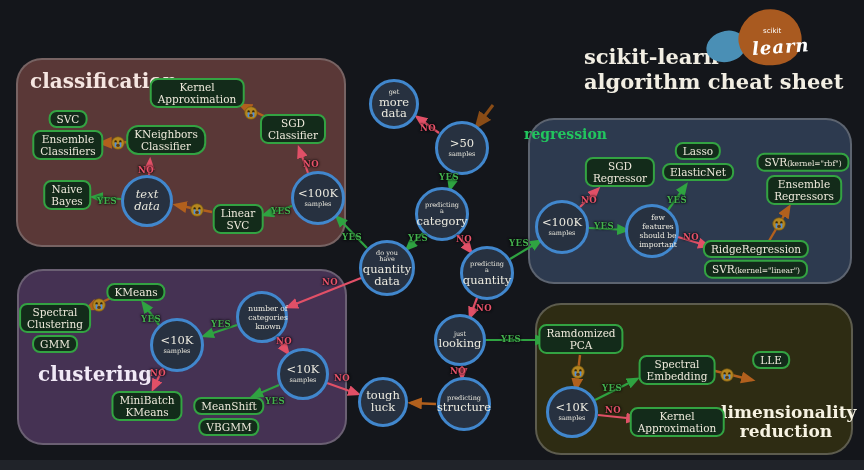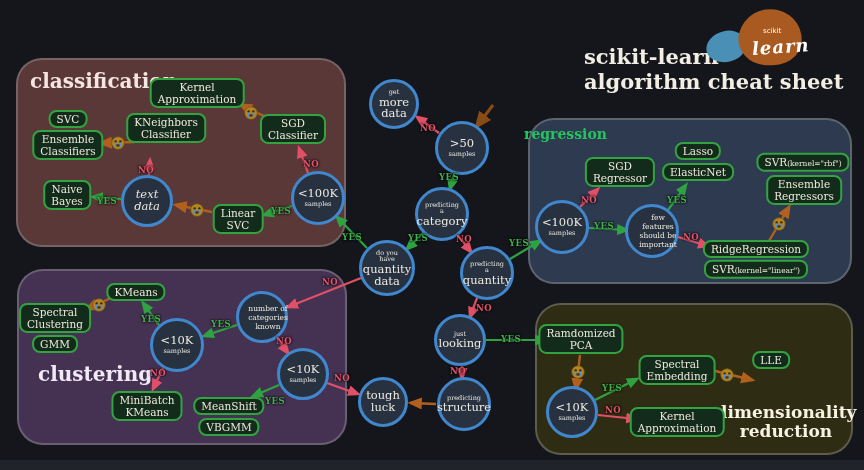--- a/index.html
+++ b/index.html
@@ -135,21 +135,21 @@
   <div class="region-label rl-dimred">dimensionality
 reduction</div>
 
   <div class="box" style="left:197px; top:93px;">Kernel
 Approximation</div>
   <div class="box" style="left:293px; top:129px;">SGD
 Classifier</div>
   <div class="box" style="left:68px; top:119px;">SVC</div>
   <div class="box" style="left:68px; top:145px;">Ensemble
 Classifiers</div>
-  <div class="box" style="left:166px; top:128px;">KNeighbors
+  <div class="box" style="left:166px; top:140px;border-radius:12px;">KNeighbors
 Classifier</div>
   <div class="box" style="left:67px; top:195px;">Naive
 Bayes</div>
   <div class="box" style="left:238px; top:219px;">Linear
 SVC</div>
 
   <div class="box" style="left:620px; top:172px;">SGD
 Regressor</div>
   <div class="box" style="left:698px; top:151px;">Lasso</div>
   <div class="box" style="left:698px; top:172px;">ElasticNet</div>

